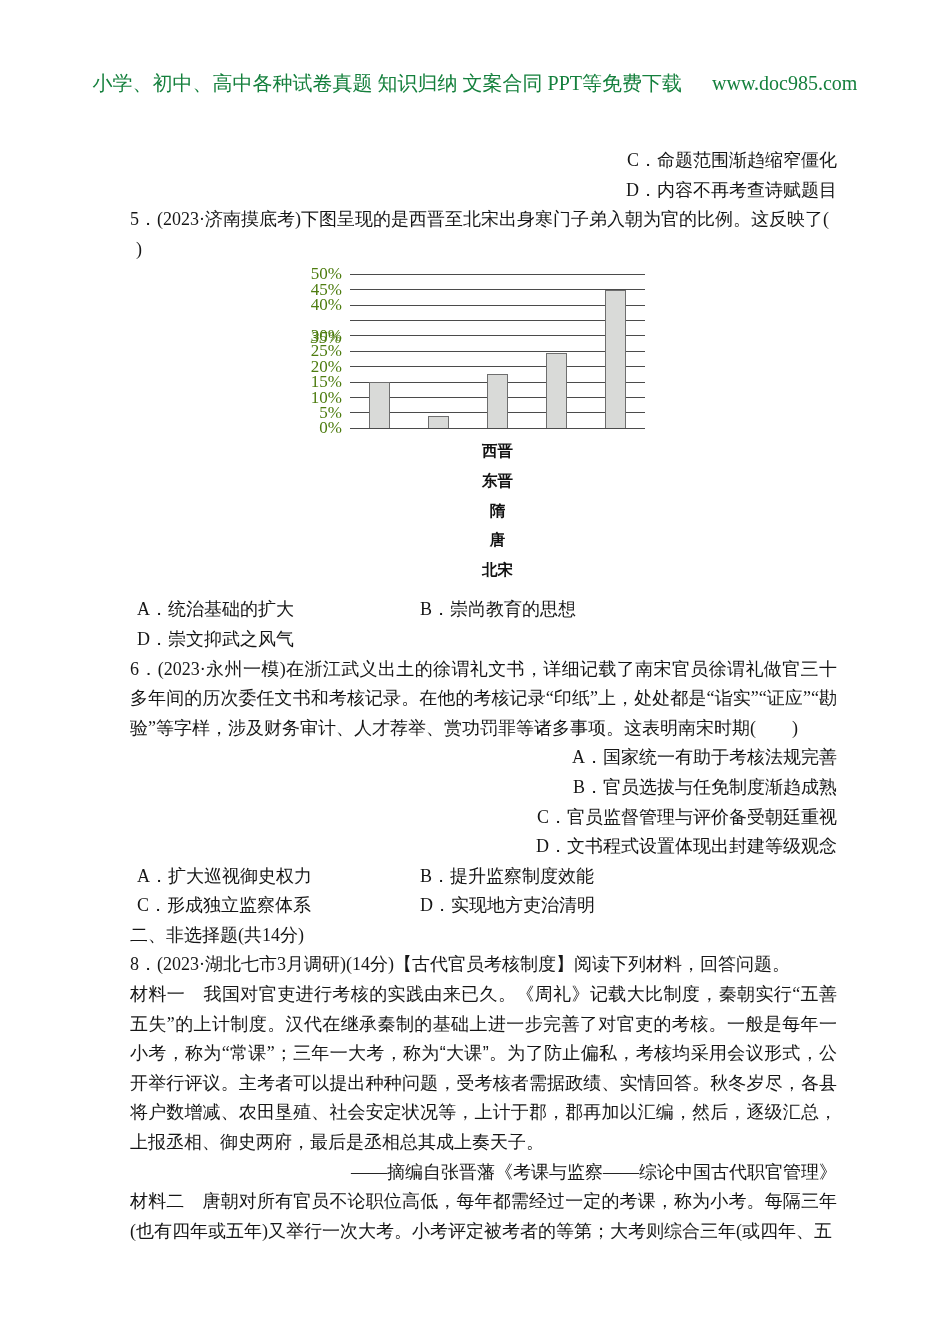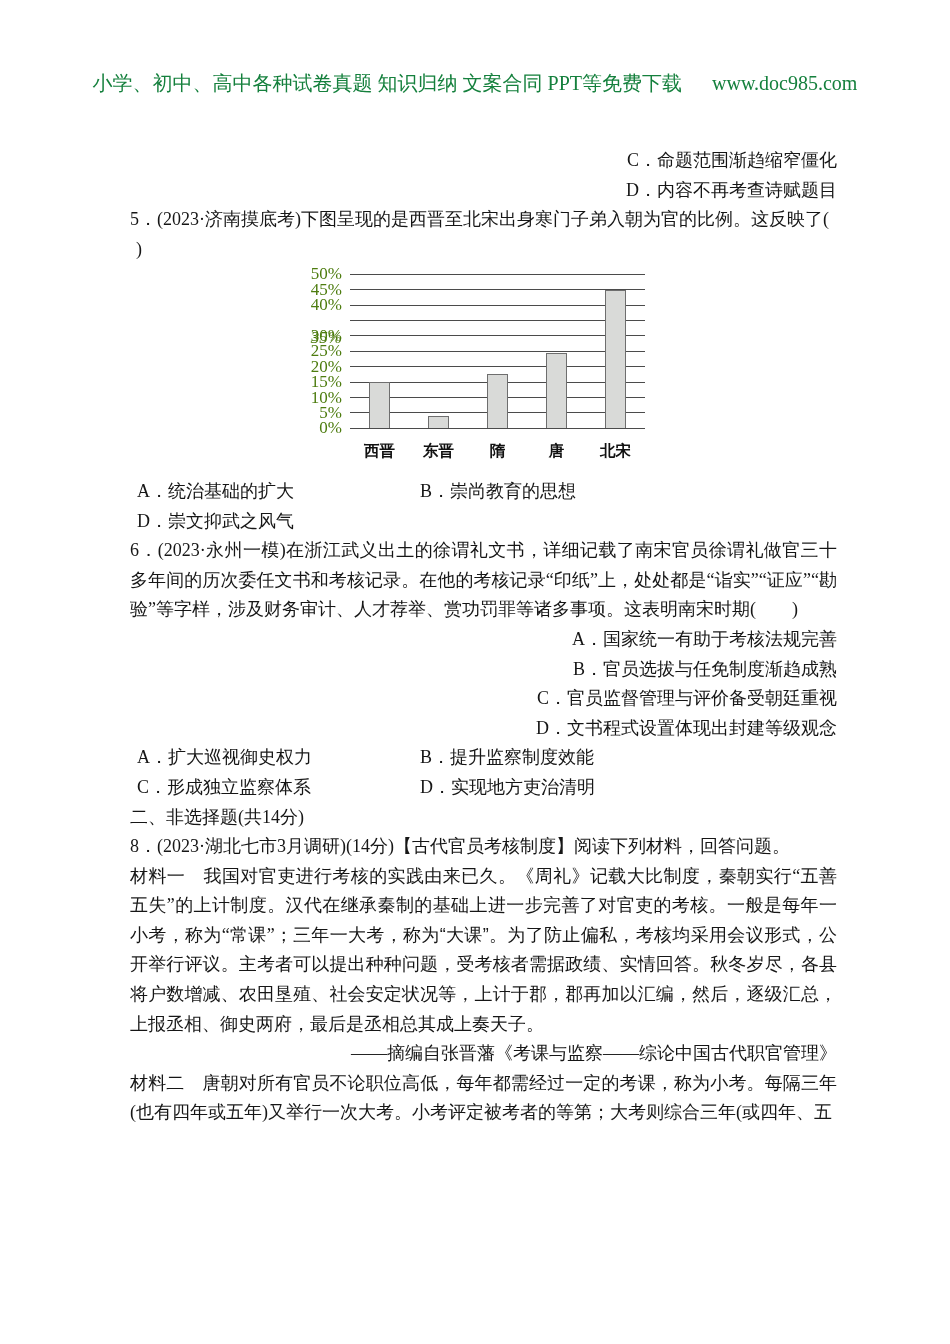--- a/index.html
+++ b/index.html
@@ -28,21 +28,21 @@
   .plot{position:relative;width:295px;height:154px;margin-left:40px;}
   .gridline{position:absolute;left:0;right:0;height:1px;background:#4b4b4b;}
   .ytick{
     position:absolute;left:-54px;width:46px;text-align:right;
     font-size:17px;line-height:20px;white-space:nowrap;color:#4d7c0f;
   }
   .bar{
     position:absolute;bottom:0;width:21px;box-sizing:border-box;
     border:1px solid #6e6e6e;border-bottom:none;
   }
-  .xlabels{display:flex;width:295px;margin-left:40px;margin-top:8px;}
+  .xlabels{display:flex;width:295px;margin-left:40px;margin-top:8px;flex-direction:column;}
   .xlab{flex:1;text-align:center;font-size:15.5px;font-weight:700;color:#111;}
 </style>
 </head>
 <body>
 
 <div class="page">
 
   <div class="header">
     <span>小学、初中、高中各种试卷真题 知识归纳 文案合同 PPT等免费下载</span><span class="gap"></span><span>www.doc985.com</span>
   </div>

